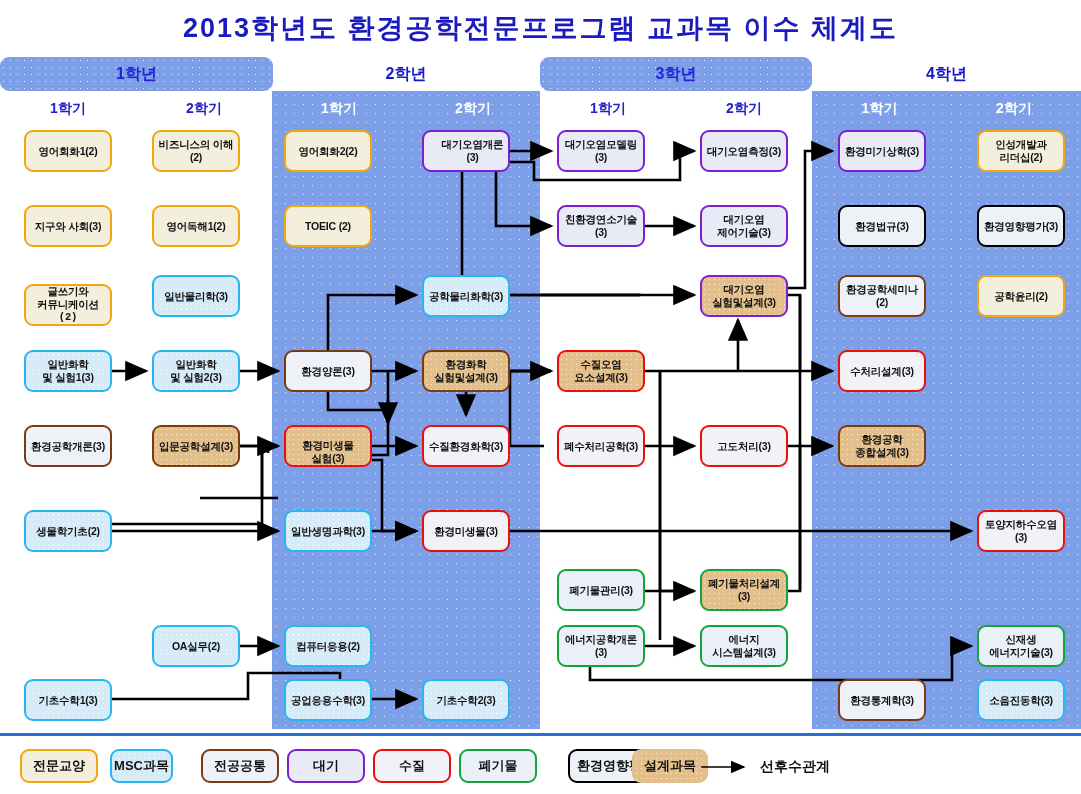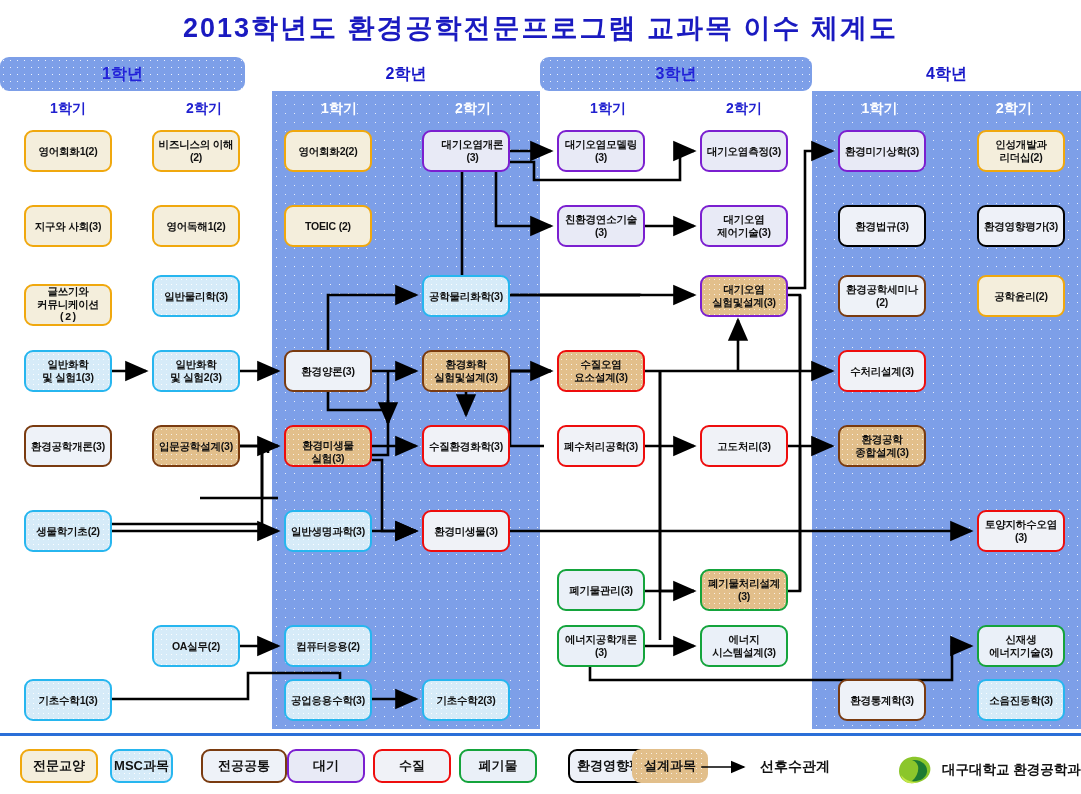--- a/index.html
+++ b/index.html
@@ -116,21 +116,21 @@
 <body>
 
 <div id="root">
 
   <div class="title">2013학년도 환경공학전문프로그램 교과목 이수 체계도</div>
 
   <div class="panel" style="left:272px;width:268px;"></div>
   <div class="panel" style="left:812px;width:269px;"></div>
 
   <div id="year-bands">
-      <div class="year-band year-shaded" style="left: 0px; width: 245px; border-radius: 13px;">
+      <div class="year-band year-shaded" style="left: 0px; width: 273px; border-radius: 13px;">
         <div class="lbl">1학년</div>
       </div>
       <div class="year-band" style="left: 272px; width: 268px;">
         <div class="lbl">2학년</div>
       </div>
       <div class="year-band year-shaded" style="left: 540px; width: 272px;">
         <div class="lbl">3학년</div>
       </div>
       <div class="year-band" style="left: 812px; width: 269px;">
         <div class="lbl">4학년</div>
@@ -513,43 +513,35 @@
         <span>
           <div>소음진동학(3)</div>
         </span>
       </div>
     </div>
 
   <div class="legend">
     <div id="legend-items">
         <div class="lgbox c-gen" style="left: 20px; width: 78px;">전문교양</div>
         <div class="lgbox c-msc" style="left: 110px; width: 63px;">MSC과목</div>
-        <div class="lgbox c-major" style="left: 201px; width: 86px;">전공공통</div>
+        <div class="lgbox c-major" style="left: 201px; width: 78px;">전공공통</div>
         <div class="lgbox c-air" style="left: 287px; width: 78px;">대기</div>
         <div class="lgbox c-water" style="left: 373px; width: 78px;">수질</div>
         <div class="lgbox c-waste" style="left: 459px; width: 78px;">폐기물</div>
         <div class="lgbox c-eia" style="left: 568px; width: 96px; text-align: right;">환경영향평가</div>
         <div class="lgbox c-gen design" style="border: 2.6px solid rgb(226, 191, 139); left: 632px; width: 76px;">설계과목</div>
       </div>
     <div class="lgarrow">
       <svg width="86" height="16" viewBox="0 0 86 16">
         <g stroke="#000" stroke-width="2.6" fill="none">
           <path d="M2,8 L70,8" marker-end="url(#ah2)"></path>
         </g>
         <defs>
           <marker id="ah2" markerWidth="9" markerHeight="9" refX="8" refY="4.5" orient="auto">
             <path d="M0,0.6 L9,4.5 L0,8.4 Z" fill="#000"></path>
           </marker>
         </defs>
       </svg>
       <span class="txt">선후수관계</span>
     </div>
-    <div class="univ">
-      <svg width="40" height="30" viewBox="0 0 40 30">
-        <path d="M4,16 C4,6 13,1 22,2 C31,3 37,9 35,17 C33,25 23,29 14,28 C9,27 4,23 4,16 Z" fill="#8bc62b"></path>
-        <path d="M17,5 C26,4 33,10 32,17 C31,24 23,27 17,26 C22,22 24,16 23,11 C22,8 20,6 17,5 Z" fill="#1d7a33"></path>
-        <path d="M6,20 C10,25 17,28 23,27 C16,30 8,28 6,20 Z" fill="#c6e84a"></path>
-      </svg>
-      <span class="nm">대구대학교 환경공학과</span>
-    </div>
   </div>
 
 </div>
 
 </body></html>

